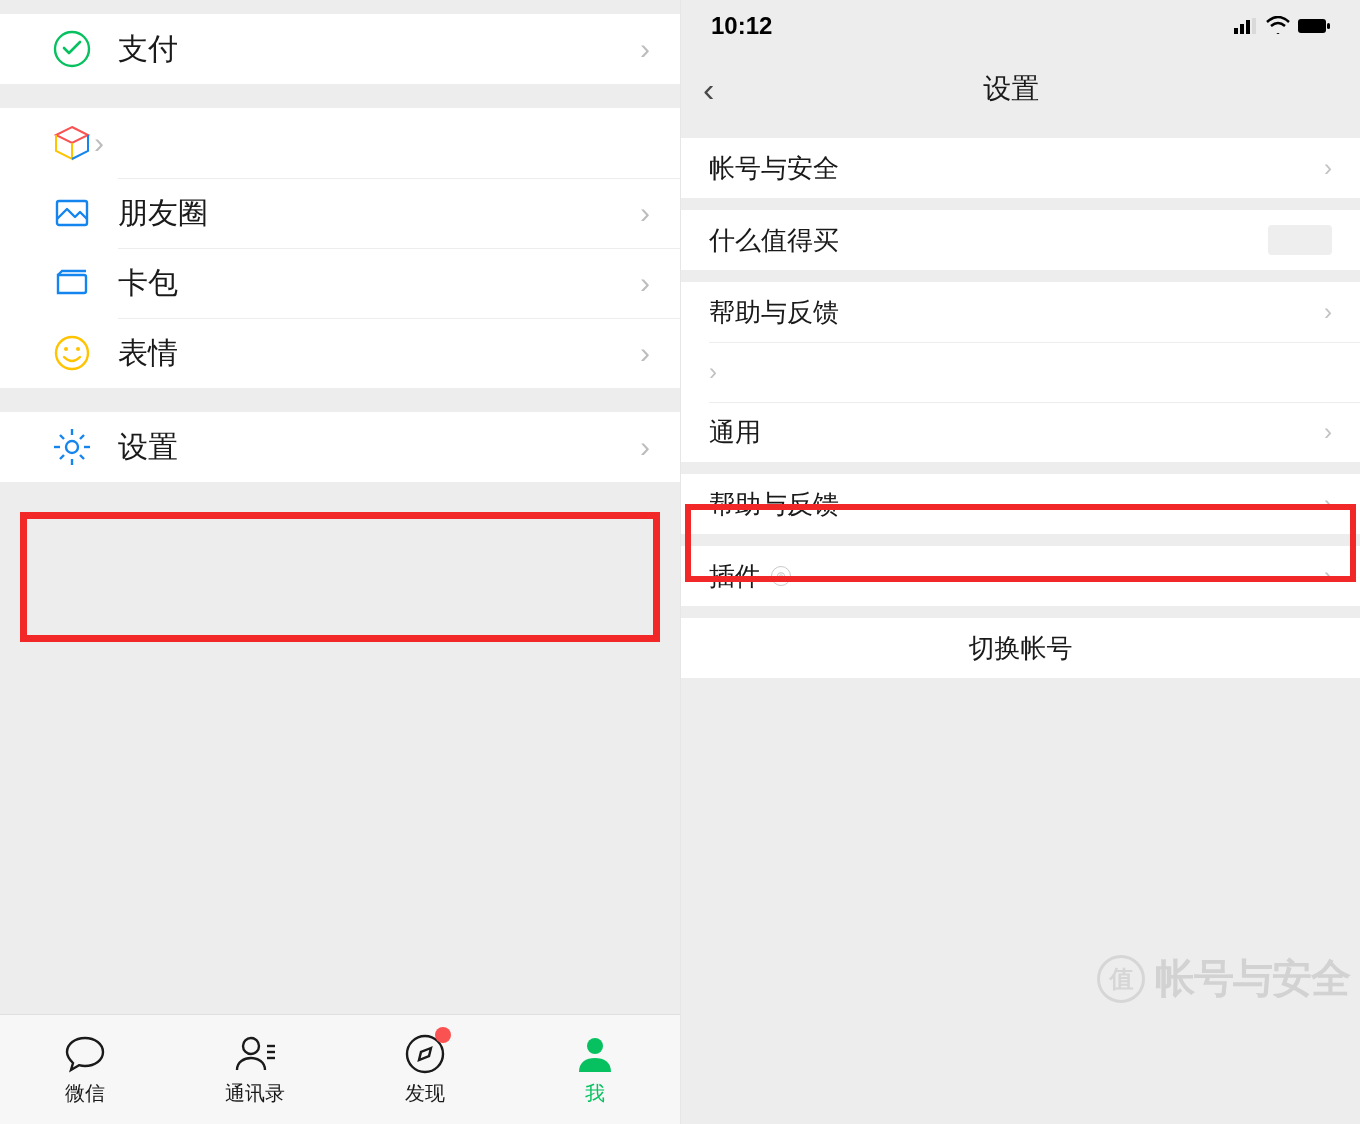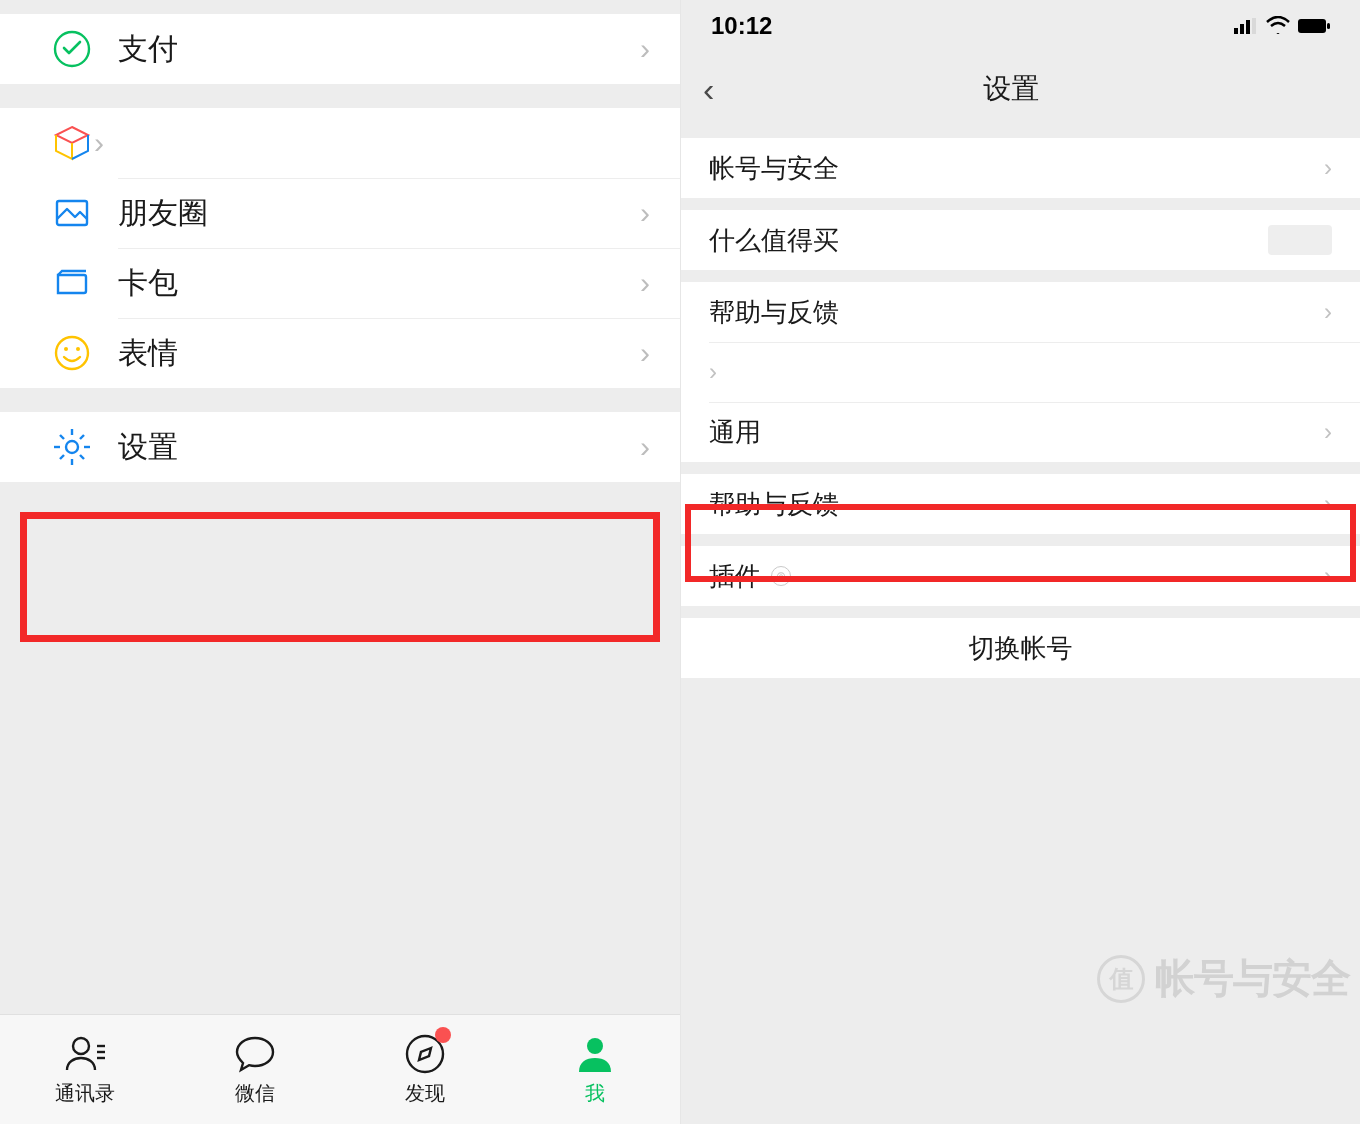--- a/index.html
+++ b/index.html
@@ -305,36 +305,36 @@
       <span class="label">设置</span>
       <span class="chev">›</span>
     </div>
 
     <div class="left-fill"></div>
 
     <div class="tabbar">
       <div class="tab">
         <span class="ticon">
           <svg viewBox="0 0 44 44" width="44" height="44">
+              <path d="M22 6c10 0 18 6 18 14 0 8-8 14-18 14-2 0-4-.3-6-.8L8 38l2-7C7 28 4 24 4 20 4 12 12 6 22 6z" fill="none" stroke="#1a1a1a" stroke-width="2.4"></path>
+            </svg>
+        </span>
+        <span>微信</span>
+      </div>
+      <div class="tab">
+        <span class="ticon">
+          <svg viewBox="0 0 44 44" width="44" height="44">
             <circle cx="18" cy="14" r="8" fill="none" stroke="#1a1a1a" stroke-width="2.4"></circle>
             <path d="M4 38c0-8 7-12 14-12s14 4 14 12" fill="none" stroke="#1a1a1a" stroke-width="2.4"></path>
             <line x1="34" y1="14" x2="42" y2="14" stroke="#1a1a1a" stroke-width="2.4"></line>
             <line x1="34" y1="20" x2="42" y2="20" stroke="#1a1a1a" stroke-width="2.4"></line>
             <line x1="34" y1="26" x2="42" y2="26" stroke="#1a1a1a" stroke-width="2.4"></line>
           </svg>
         </span>
         <span>通讯录</span>
-      </div>
-      <div class="tab">
-        <span class="ticon">
-          <svg viewBox="0 0 44 44" width="44" height="44">
-              <path d="M22 6c10 0 18 6 18 14 0 8-8 14-18 14-2 0-4-.3-6-.8L8 38l2-7C7 28 4 24 4 20 4 12 12 6 22 6z" fill="none" stroke="#1a1a1a" stroke-width="2.4"></path>
-            </svg>
-        </span>
-        <span>微信</span>
       </div>
       <div class="tab">
         <span class="ticon">
           <svg viewBox="0 0 44 44" width="44" height="44">
             <circle cx="22" cy="22" r="18" fill="none" stroke="#1a1a1a" stroke-width="2.4"></circle>
             <path d="M28 16 L18 20 L16 28 L26 24 Z" fill="none" stroke="#1a1a1a" stroke-width="2.4"></path>
           </svg>
         </span>
         <span>发现</span>
         <span class="badge"></span>

